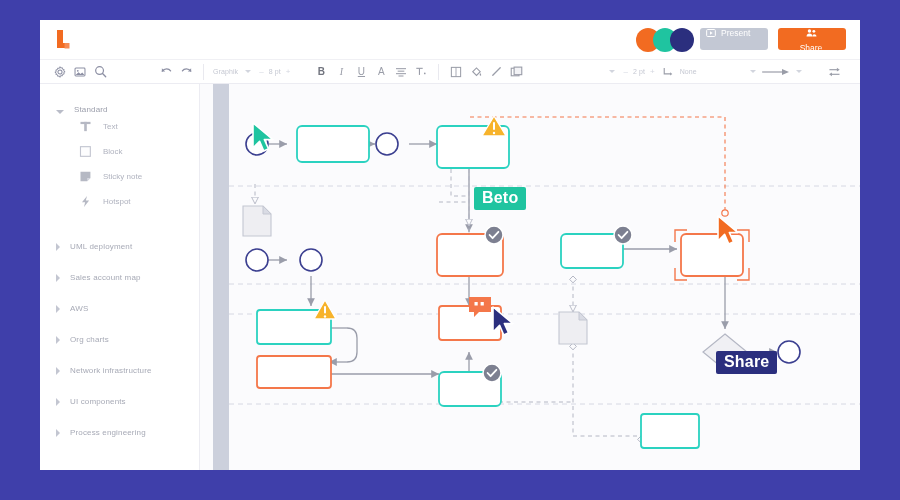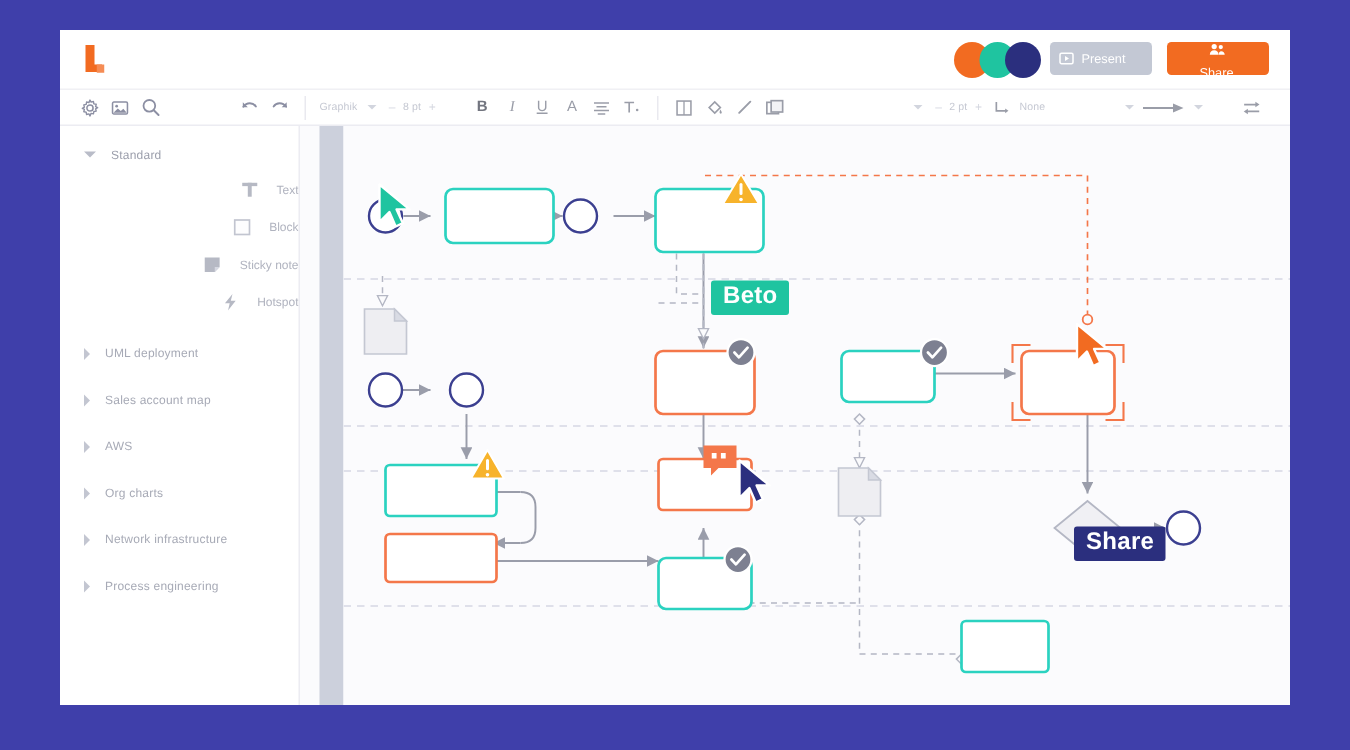--- a/index.html
+++ b/index.html
@@ -27,21 +27,21 @@
     position: absolute; left: 14px; top: 8px; width: 22px; height: 24px;
   }
   .avatars { position: absolute; right: 166px; top: 8px; display: flex; }
   .avatar { width: 24px; height: 24px; border-radius: 50%; margin-left: -7px; }
   .avatar:first-child { margin-left: 0; }
   .btn-present {
     position: absolute; right: 92px; top: 8px;
     height: 22px; min-width: 68px; padding: 0 8px 0 6px;
     background: #c3c8d4; color: #ffffff; border: none; border-radius: 3px;
     font-size: 8.5px; font-family: "Liberation Sans", sans-serif;
-    display: flex; align-items: center; gap: 5px; cursor: pointer;
+    display: flex; gap: 5px; cursor: pointer;
   }
   .btn-share {
     position: absolute; right: 14px; top: 8px;
     height: 22px; min-width: 68px; padding: 0 8px 0 6px;
     background: #f26b21; color: #ffffff; border: none; border-radius: 3px;
     font-size: 8.5px; font-family: "Liberation Sans", sans-serif;
     display: flex; align-items: center; gap: 5px; cursor: pointer; flex-direction: column;
   }
   .btn-present svg, .btn-share svg { display:block; }
 
@@ -73,38 +73,38 @@
 
   
   .app-body { position: relative; display: flex; height: 386px; width: 100%; }
 
   
   .sidebar {
     width: 160px; height: 100%; background: #ffffff;
     border-right: 1px solid #ececf2; padding-top: 8px; overflow: hidden;
   }
   .shape-group {
-    display: flex; align-items: center; height: 22px;
+    display: flex; align-items: flex-end; height: 22px;
     padding-left: 16px; cursor: pointer;
   }
   .shape-group .tri {
     width: 0; height: 0; margin-right: 10px;
     border-left: 4px solid transparent; border-right: 4px solid transparent;
     border-top: 4.5px solid #b9bcc8;
   }
   .shape-group .tri-right {
     width: 0; height: 0; margin-right: 10px;
     border-top: 4px solid transparent; border-bottom: 4px solid transparent;
     border-left: 4.5px solid #c3c6d1;
   }
   .shape-group span { font-size: 8px; color: #a7aab6; letter-spacing: .15px; }
   .group-std span { color: #9b9eab; }
   .shape-item {
     display: flex; align-items: center; height: 25px;
-    padding-left: 38px; cursor: pointer; gap: 11px; justify-content: flex-end;
+    padding-left: 38px; cursor: pointer; gap: 11px;
   }
   .shape-item .si-ico {
     width: 14px; height: 14px; display: flex; align-items: center;
     justify-content: center; color: #b6b9c4;
   }
   .shape-item span.lbl { font-size: 8px; color: #b0b3bf; }
   .group-list { padding-top: 6px; }
   .group-list .shape-group { height: 31px; }
 
   
@@ -383,20 +383,24 @@
             <div class="tri-right"></div>
             <span>AWS</span>
           </div>
           <div class="shape-group">
             <div class="tri-right"></div>
             <span>Org charts</span>
           </div>
           <div class="shape-group">
             <div class="tri-right"></div>
             <span>Network infrastructure</span>
+          </div>
+          <div class="shape-group">
+            <div class="tri-right"></div>
+            <span>UI components</span>
           </div>
           <div class="shape-group">
             <div class="tri-right"></div>
             <span>Process engineering</span>
           </div>
         </div>
       </div>
 
       <div class="canvas-wrap">
         <div class="canvas-rail"></div>

